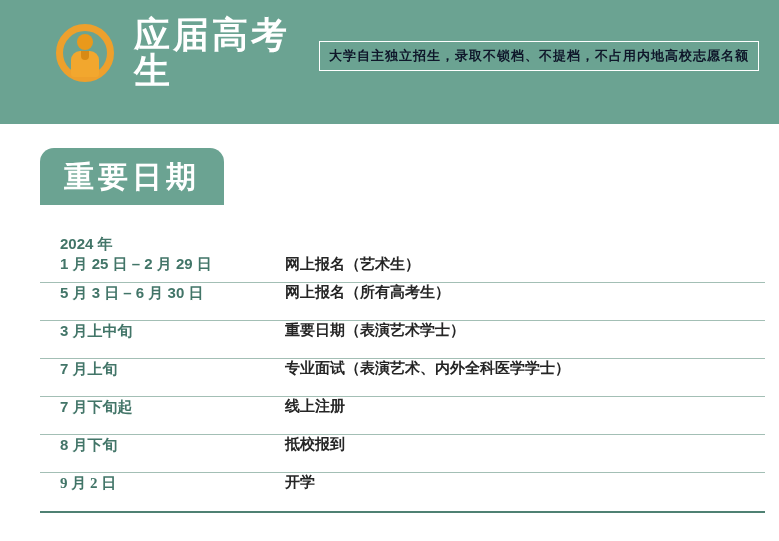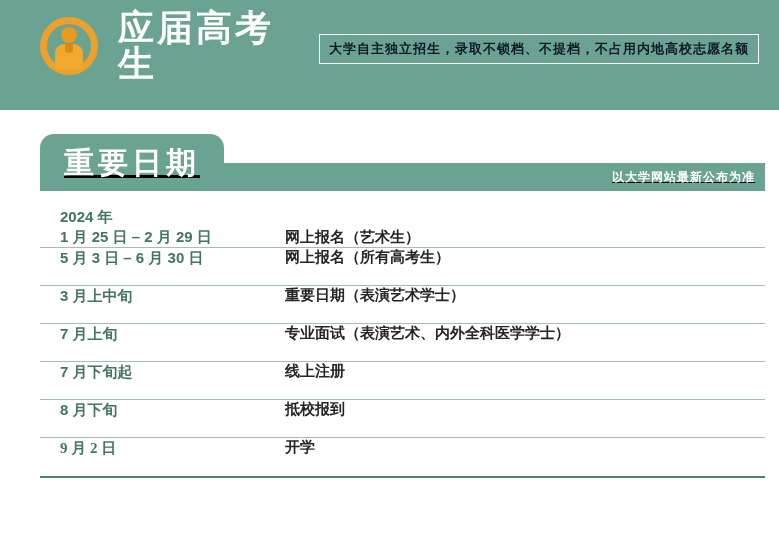--- a/index.html
+++ b/index.html
@@ -7,23 +7,23 @@
     width:779px;height:541px;
     background:#ffffff;
     font-family:"Liberation Sans","DejaVu Sans",sans-serif;
     position:relative;overflow:hidden;
     -webkit-font-smoothing:antialiased;
   }
   .page{width:779px;height:541px;position:relative;}
 
   
   .hero{
-    height:110px;background:#6BA392;
+    height:124px;background:#6BA392;
     display:flex;align-items:center;
-    padding:0 20px 18px 40px;box-sizing:border-box;font-family:Liberation Serif, serif;
+    padding:0 20px 18px 56px;box-sizing:border-box;font-family:Liberation Serif, serif;
   }
   .icon-wrap{
     width:58px;height:58px;position:relative;margin-right:20px;flex:0 0 auto;
   }
   .icon-ring{
     position:absolute;left:0;top:0;width:44px;height:44px;
     border:7px solid #EEA02C;border-radius:50%;
   }
   .icon-head{
     position:absolute;left:21px;top:10px;width:16px;height:16px;
@@ -43,22 +43,22 @@
   }
   .tagline{
     margin-left:16px;margin-top:6px;
     border:1px solid #ffffff;color:#0f172a;
     font-size:13px;font-weight:bold;letter-spacing:1px;
     padding:5px 9px;white-space:nowrap;
   }
 
   
   .tab-row{
-    width:725px;margin:24px 0 3px 40px;
-    height:57px;display:flex;align-items:flex-end;text-decoration:underline;
+    width:725px;margin:24px 0 16px 40px;
+    height:57px;display:flex;align-items:flex-end;
   }
   .tab{
     height:57px;background:#6BA392;
     border-radius:14px 14px 0 0;
     display:flex;align-items:center;
     padding:0 24px;box-sizing:border-box;
   }
   .tab-title{
     color:#ffffff;font-size:30px;font-weight:bold;letter-spacing:4px;line-height:1;
   }
@@ -70,21 +70,21 @@
   .disclaimer{
     color:#ffffff;font-size:12px;font-weight:bold;letter-spacing:1px;
   }
 
   
   .table{width:725px;margin-left:40px;}
   .row{
     display:flex;
     min-height:37px;border-bottom:1px solid #A3BFB5;
   }
-  .row:first-child{min-height:53px;align-items:flex-end;}
+  .row:first-child{min-height:53px;align-items:flex-end;padding-bottom:8px;}
   .row:last-child{border-bottom:2px solid #4F8173;min-height:38px;font-family:Liberation Serif, serif;}
   .cell-date{
     width:245px;flex:0 0 245px;padding-left:20px;box-sizing:border-box;
     color:#427568;font-size:15px;font-weight:bold;line-height:1.35;
   }
   .cell-date .year{display:block;}
   .cell-event{
     color:#252525;font-size:15px;font-weight:bold;
   }
 </style>
@@ -101,23 +101,20 @@
       <span class="icon-collar"></span>
     </div>
     <h1 class="hero-title">应届高考生</h1>
     <div class="tagline">大学自主独立招生，录取不锁档、不提档，不占用内地高校志愿名额</div>
   </header>
 
   <section>
     <div class="tab-row">
       <div class="tab">
         <span class="tab-title">重要日期</span>
-      </div>
-      <div class="bar">
-        <span class="disclaimer">以大学网站最新公布为准</span>
       </div>
     </div>
 
     <div class="table">
 
       <div class="row">
         <div class="cell-date">
           <span class="year">2024 年</span>
           <span>1 月 25 日 – 2 月 29 日</span>
         </div>

